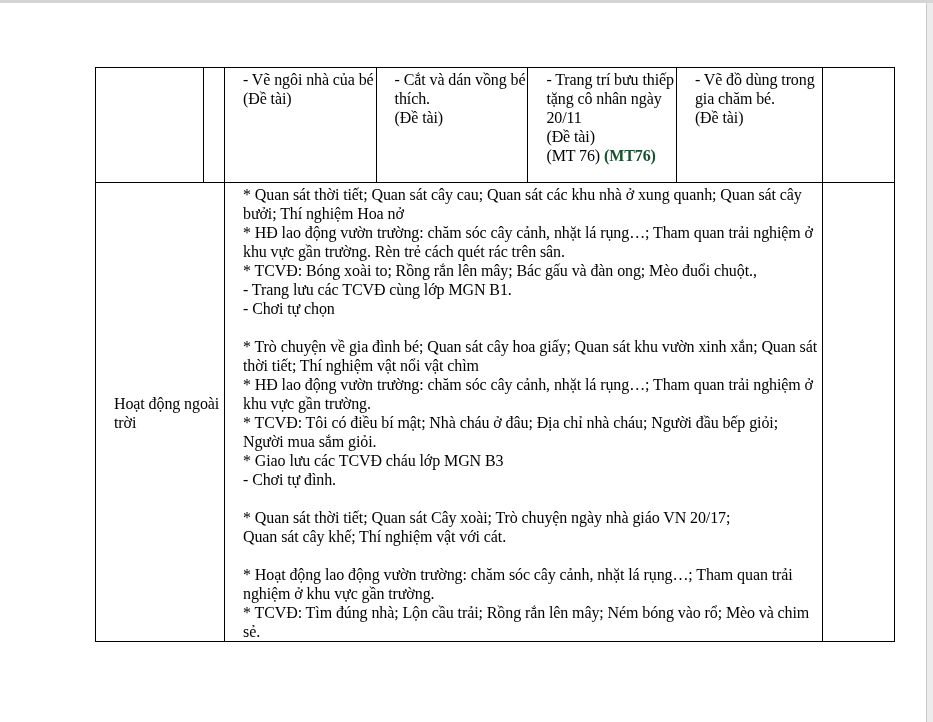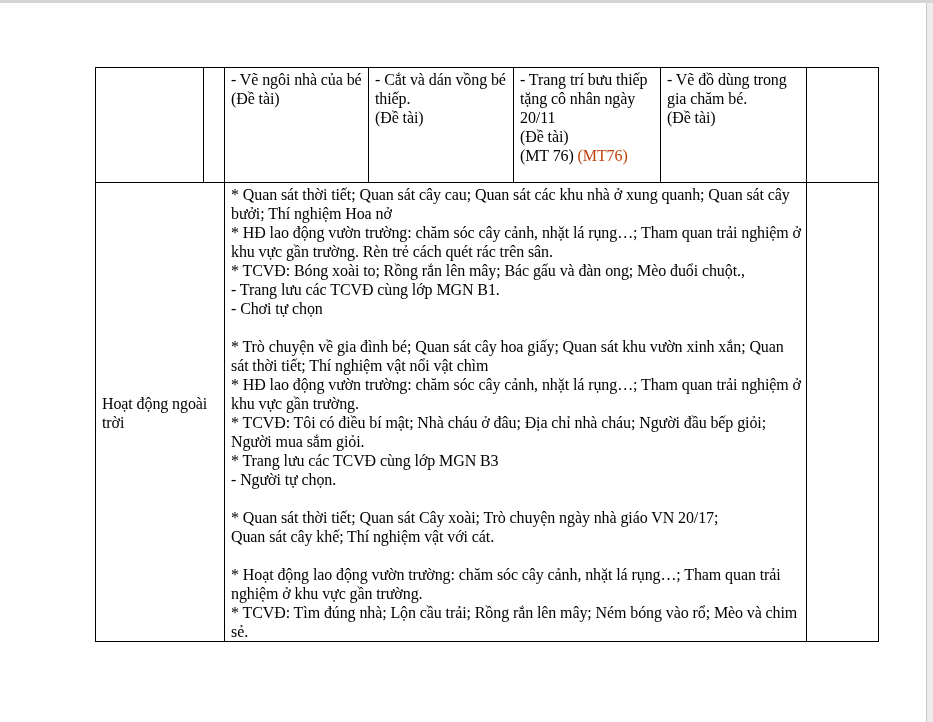--- a/index.html
+++ b/index.html
@@ -16,34 +16,34 @@
     position:absolute;top:3px;right:0;width:6px;height:719px;
     background:#ececec;border-left:1.6px solid #c8c8c8;
   }
   table.doc{
     position:absolute;left:95px;top:67px;
     border-collapse:collapse;table-layout:fixed;
   }
   table.doc td{
     border:1.6px solid #000;
     vertical-align:top;
-    padding:2px 2px 0 6px;
+    padding:2px 2px 0 18px;
     font-size:16px;line-height:19px;
     letter-spacing:-0.1px;
     overflow:hidden;
   }
   tr.r1{height:115px;}
   tr.r2{height:458px;}
   .nowrap .tline{white-space:nowrap;}
   .label-cell{
     font-weight:normal;
     vertical-align:middle !important;
   }
   .mt-line{white-space:nowrap;}
-  .mt-blue{color:#c2410c;font-weight:normal;}
+  .mt-blue{color:#14532d;font-weight:bold;}
   .tline{min-height:19px;}
 </style>
 </head>
 <body>
 
 <div class="top-edge"></div>
 <div class="page-edge"></div>
 
 <table class="doc">
   <colgroup>
@@ -58,21 +58,21 @@
   <tbody>
       <tr class="r1">
     <td></td>
     <td></td>
     <td class="nowrap">
           <div class="tline">- Vẽ ngôi nhà của bé</div>
           <div class="tline">(Đề tài)</div>
         </td>
     <td class="nowrap">
           <div class="tline">- Cắt và dán vồng bé</div>
-          <div class="tline">thiếp.</div>
+          <div class="tline">thích.</div>
           <div class="tline">(Đề tài)</div>
         </td>
     <td class="nowrap">
       <div>
             <div class="tline">- Trang trí bưu thiếp</div>
             <div class="tline">tặng cô nhân ngày</div>
             <div class="tline">20/11</div>
             <div class="tline">(Đề tài)</div>
           </div>
       <div class="mt-line">
@@ -91,22 +91,22 @@
     <td colspan="4">
           <div class="tline">* Quan sát thời tiết; Quan sát cây cau; Quan sát các khu nhà ở xung quanh; Quan sát cây bưởi; Thí nghiệm Hoa nở</div>
           <div class="tline">* HĐ lao động vườn trường: chăm sóc cây cảnh, nhặt lá rụng…; Tham quan trải nghiệm ở khu vực gần trường. Rèn trẻ cách quét rác trên sân.</div>
           <div class="tline">* TCVĐ: Bóng xoài to; Rồng rắn lên mây; Bác gấu và đàn ong; Mèo đuổi chuột.,</div>
           <div class="tline">- Trang lưu các TCVĐ cùng lớp MGN B1.</div>
           <div class="tline">- Chơi tự chọn</div>
           <div class="tline">&nbsp;</div>
           <div class="tline">* Trò chuyện về gia đình bé; Quan sát cây hoa giấy; Quan sát khu vườn xinh xắn; Quan sát thời tiết; Thí nghiệm vật nổi vật chìm</div>
           <div class="tline">* HĐ lao động vườn trường: chăm sóc cây cảnh, nhặt lá rụng…; Tham quan trải nghiệm ở khu vực gần trường.</div>
           <div class="tline">* TCVĐ: Tôi có điều bí mật; Nhà cháu ở đâu; Địa chỉ nhà cháu; Người đầu bếp giỏi; Người mua sắm giỏi.</div>
-          <div class="tline">* Trang lưu các TCVĐ cùng lớp MGN B3</div>
-          <div class="tline">- Người tự chọn.</div>
+          <div class="tline">* Giao lưu các TCVĐ cháu lớp MGN B3</div>
+          <div class="tline">- Chơi tự đình.</div>
           <div class="tline">&nbsp;</div>
           <div class="tline">* Quan sát thời tiết; Quan sát Cây xoài; Trò chuyện ngày nhà giáo VN 20/17;</div>
           <div class="tline">Quan sát cây khế; Thí nghiệm vật với cát.</div>
           <div class="tline">&nbsp;</div>
           <div class="tline">* Hoạt động lao động vườn trường: chăm sóc cây cảnh, nhặt lá rụng…; Tham quan trải nghiệm ở khu vực gần trường.</div>
           <div class="tline">* TCVĐ: Tìm đúng nhà; Lộn cầu trải; Rồng rắn lên mây; Ném bóng vào rổ; Mèo và chim sẻ.</div>
         </td>
     <td></td>
   </tr>
 </tbody>

